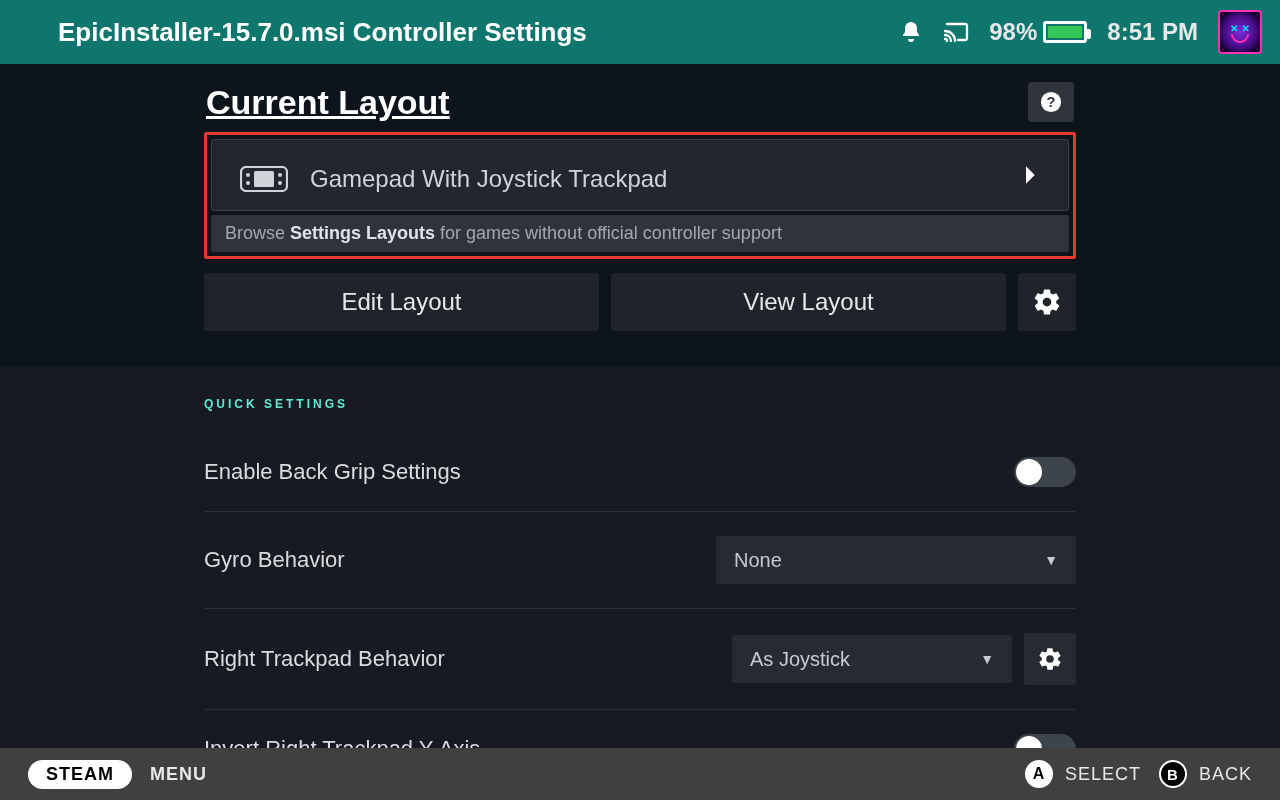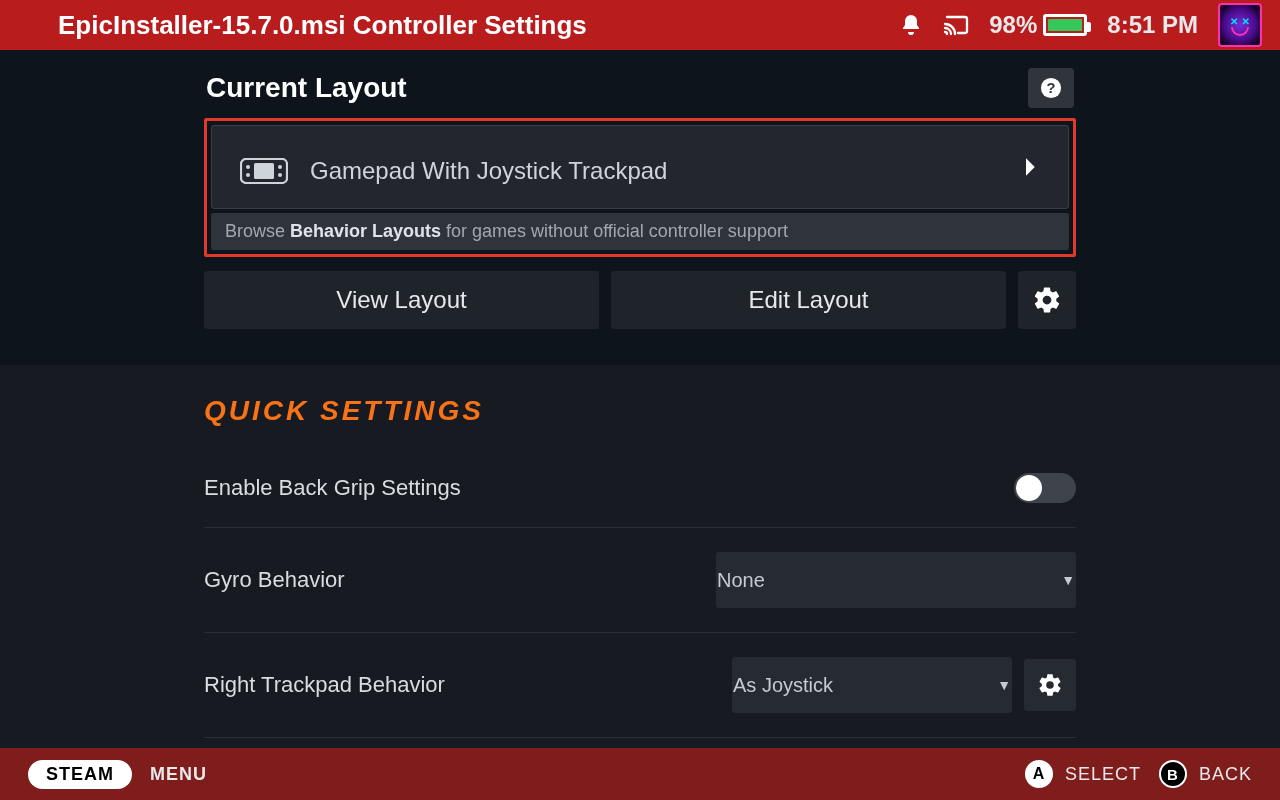--- a/index.html
+++ b/index.html
@@ -7,22 +7,22 @@
   body {
     background: #0e141b;
     color: #e6e8ea;
     font-family: "Motiva Sans", Arial, Helvetica, sans-serif;
     font-size: 20px;
     -webkit-font-smoothing: antialiased;
   }
 
   
   .topbar {
-    height: 50px;
-    background: #b91c1c;
+    height: 64px;
+    background: #0f766e;
     display: flex;
     align-items: center;
     padding: 0 18px 0 58px;
     gap: 18px;
   }
   .topbar-title { font-size: 26px; font-weight: 600; flex: 1; color:#fff;}
   .topbar-icons { display: flex; align-items: center; gap: 20px; }
   .ico { display: inline-flex; align-items: center; justify-content: center; }
   .battery-wrap { display: flex; align-items: center; gap: 6px; font-weight:600;}
   .battery {
@@ -51,38 +51,38 @@
   }
 
   
   .content { padding: 18px 0 0 0; }
   .section-inner { width: 872px; margin: 0 auto; }
 
   .section-heading-row {
     display:flex; align-items:center; justify-content:space-between;
     padding: 0 2px 10px 2px;
   }
-  .section-heading-row h2 { font-size: 28px; font-weight:600; color:#fff;}
+  .section-heading-row h2 { font-size: 34px; font-weight:600; color:#fff;text-decoration:underline;}
   .help-btn {
     width: 46px; height: 40px; background:#30353c; border-radius:4px;
     display:flex; align-items:center; justify-content:center; color:#fff;
     font-weight:700; font-size:22px;
   }
 
   
   .layout-highlight {
     border: 3px solid #e13a2d;
     padding: 4px; border-radius:2px;
     display:flex; flex-direction:column; gap:4px;
   }
   .layout-card {
     background:#23262e;
     border:1px solid #3a3f47;
     border-radius:3px;
-    height:84px;
+    height:72px;
     display:flex; align-items:center;
     padding:8px 28px 0 28px;
     position:relative;
   }
   .layout-card .arrow-right {
     position:absolute; right:30px; top:50%; transform:translateY(-50%);
   }
   .deck-icon { margin-right: 22px; }
   .layout-name { font-size:24px; color:#cfd4d9; }
   .community-bar {
@@ -108,23 +108,22 @@
   .big-btn.square { width:58px; }
   .gear-svg { width:30px; height:30px; }
 
   
   .quick-area {
     margin-top: 36px;
     background:#171a21;
     padding: 30px 0 0 0;
   }
   .quick-title {
-    font-size:28px; letter-spacing:3px; font-weight:700; color:#f97316;
+    font-size:12px; letter-spacing:3px; font-weight:700; color:#5eead4;
     padding-bottom: 22px;
-    font-style: italic;
   }
   .setting-row {
     display:flex; align-items:center; justify-content:space-between;
     padding: 24px 0;
     border-bottom:1px solid #2a2f37;
     font-size:22px; color:#d9dde1;
     gap:16px;
   }
   .setting-row:last-child { border-bottom:0; }
   .setting-label { flex:1; }
@@ -135,35 +134,35 @@
     width:62px; height:30px; border-radius:30px; background:#3e444c;
     position:relative;
   }
   .toggle .knob {
     position:absolute; left:2px; top:2px; width:26px; height:26px;
     background:#fff; border-radius:50%;
   }
 
   .dropdown {
     background:#262b32; color:#c6cbd1;
-    height:56px; min-width:280px;
+    height:48px; min-width:280px;
     display:flex; align-items:center; justify-content:space-between;
-    padding:0 1px; border-radius:3px;
+    padding:0 18px; border-radius:3px;
     font-size:20px;
   }
   .dropdown .chev { font-size:14px; }
   .small-gear {
     width:52px; height:52px; background:#262b32; border-radius:3px;
     display:flex; align-items:center; justify-content:center;
   }
 
   
   .bottombar {
     position:absolute; left:0; right:0; bottom:0;
-    height:52px; background:#7f1d1d;
+    height:52px; background:#404040;
     display:flex; align-items:center;
     padding:0 28px;
     gap:18px;
   }
   .steam-pill {
     background:#fff; color:#000; font-weight:900; letter-spacing:1px;
     padding:4px 18px; border-radius:30px; font-size:18px;
   }
   .menu-txt { font-size:18px; letter-spacing:1px; color:#e6e8ea; font-weight:600;}
   .spacer { flex:1; }
@@ -231,30 +230,30 @@
           </svg>
         </span>
         <span class="layout-name">Gamepad With Joystick Trackpad</span>
         <span class="arrow-right ico">
           <svg width="14" height="20" viewBox="0 0 10 16" fill="#fff">
               <path d="M1 1l7 7-7 7"></path>
             </svg>
         </span>
       </div>
       <div class="community-bar">
-        <span>Browse </span><b>Behavior Layouts</b><span> for games without official controller support</span>
+        <span>Browse </span><b>Settings Layouts</b><span> for games without official controller support</span>
       </div>
     </div>
 
     <div class="btn-row">
       <div class="big-btn wide">
-          <span>View Layout</span>
+          <span>Edit Layout</span>
         </div>
       <div class="big-btn wide">
-          <span>Edit Layout</span>
+          <span>View Layout</span>
         </div>
       <div class="big-btn square">
         <svg class="gear-svg" viewBox="0 0 24 24" fill="#fff">
             <path d="M19.4 13a7.5 7.5 0 0 0 .06-1 7.5 7.5 0 0 0-.06-1l2.1-1.63a.5.5 0 0 0 .12-.64l-2-3.46a.5.5 0 0 0-.6-.22l-2.47 1a7.6 7.6 0 0 0-1.73-1l-.37-2.63A.5.5 0 0 0 14 2h-4a.5.5 0 0 0-.49.42L9.14 5a7.6 7.6 0 0 0-1.73 1l-2.47-1a.5.5 0 0 0-.6.22l-2 3.46a.5.5 0 0 0 .12.64L4.56 11a7.5 7.5 0 0 0-.06 1 7.5 7.5 0 0 0 .06 1l-2.1 1.63a.5.5 0 0 0-.12.64l2 3.46a.5.5 0 0 0 .6.22l2.47-1a7.6 7.6 0 0 0 1.73 1l.37 2.63A.5.5 0 0 0 10 22h4a.5.5 0 0 0 .49-.42l.37-2.63a7.6 7.6 0 0 0 1.73-1l2.47 1a.5.5 0 0 0 .6-.22l2-3.46a.5.5 0 0 0-.12-.64zM12 15.5A3.5 3.5 0 1 1 15.5 12 3.5 3.5 0 0 1 12 15.5z"></path>
           </svg>
       </div>
     </div>
   </div>
 
   <div class="quick-area">

